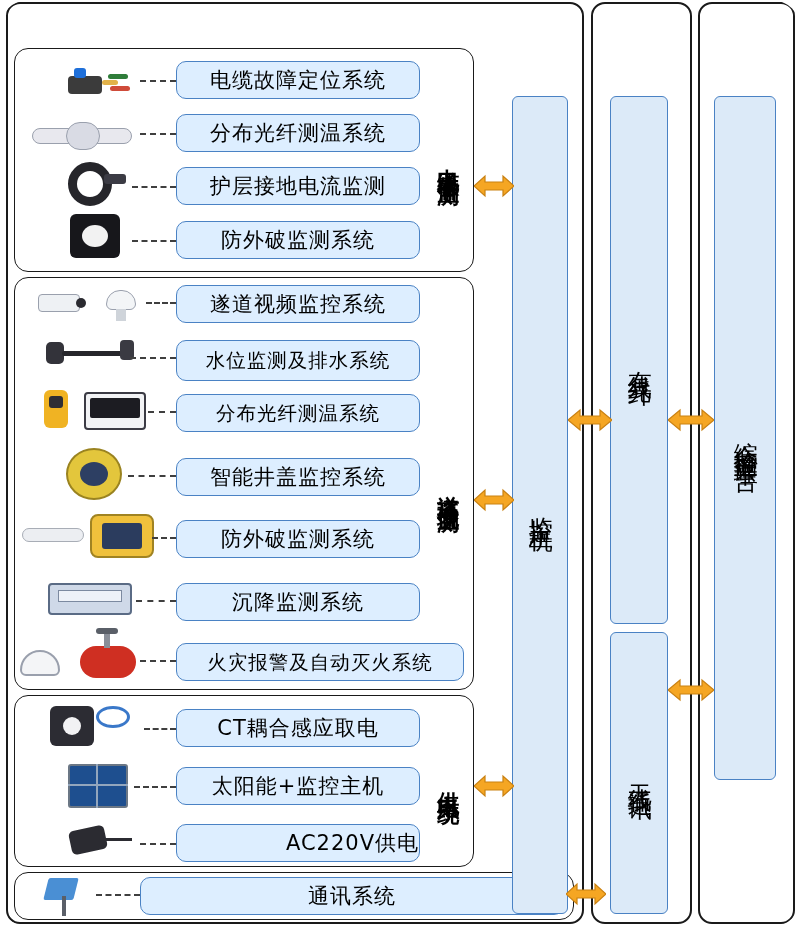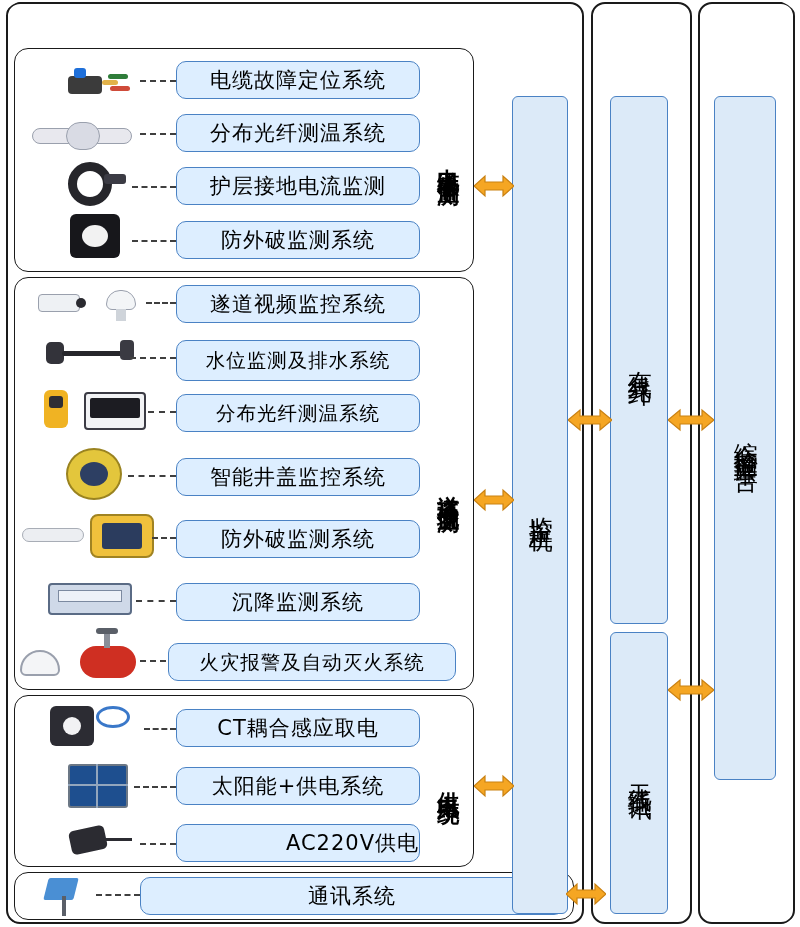--- a/index.html
+++ b/index.html
@@ -230,21 +230,21 @@
     </div>
   <div class="pill" style="left:176px; top:458px; width:244px; height:38px;">
       <span>智能井盖监控系统</span>
     </div>
   <div class="pill" style="left:176px; top:520px; width:244px; height:38px;align-items:center;">
       <span>防外破监测系统</span>
     </div>
   <div class="pill" style="left:176px; top:583px; width:244px; height:38px;">
       <span>沉降监测系统</span>
     </div>
-  <div class="pill small" style="left:168px; top:643px; width:288px; height:38px;">
+  <div class="pill small" style="left:176px; top:643px; width:288px; height:38px;">
       <span>火灾报警及自动灭火系统</span>
     </div>
 
   <div class="group-frame" style="left:14px; top:695px; width:460px; height:172px;"></div>
   <div class="vlabel" style="left:430px; top:722px; width:36px; height:118px;">供电系统</div>
 
   <div class="icon" style="left:44px; top:700px; width:100px; height:50px;">
     <div class="ic-body" style="left:6px;top:6px;width:44px;height:40px;background:#2c2c33;border-radius:6px;"></div>
     <div class="ic-body" style="left:19px;top:17px;width:18px;height:18px;background:#f2f2f4;border-radius:50%;"></div>
     <div class="ic-body" style="left:52px;top:6px;width:34px;height:22px;border:3px solid #3a78c9;border-radius:50%;"></div>
@@ -260,21 +260,21 @@
   </div>
 
   <div class="dash" style="left:144px; top:728px; width:32px;"></div>
   <div class="dash" style="left:134px; top:786px; width:42px;"></div>
   <div class="dash" style="left:140px; top:843px; width:36px;"></div>
 
   <div class="pill" style="left:176px; top:709px; width:244px; height:38px;">
       <span>CT耦合感应取电</span>
     </div>
   <div class="pill" style="left:176px; top:767px; width:244px; height:38px;">
-      <span>太阳能+供电系统</span>
+      <span>太阳能+监控主机</span>
     </div>
   <div class="pill" style="left:176px; top:824px; width:244px; height:38px;justify-content:flex-end;">
       <span>AC220V供电</span>
     </div>
 
   <div class="group-frame" style="left:14px; top:872px; width:560px; height:48px;"></div>
   <div class="icon" style="left:36px; top:874px; width:60px; height:44px;">
     <div class="ic-body" style="left:10px;top:4px;width:30px;height:22px;background:#4a8fd4;transform:skewX(-14deg);border-radius:2px;"></div>
     <div class="ic-body" style="left:26px;top:22px;width:4px;height:20px;background:#5a5f68;"></div>
   </div>

